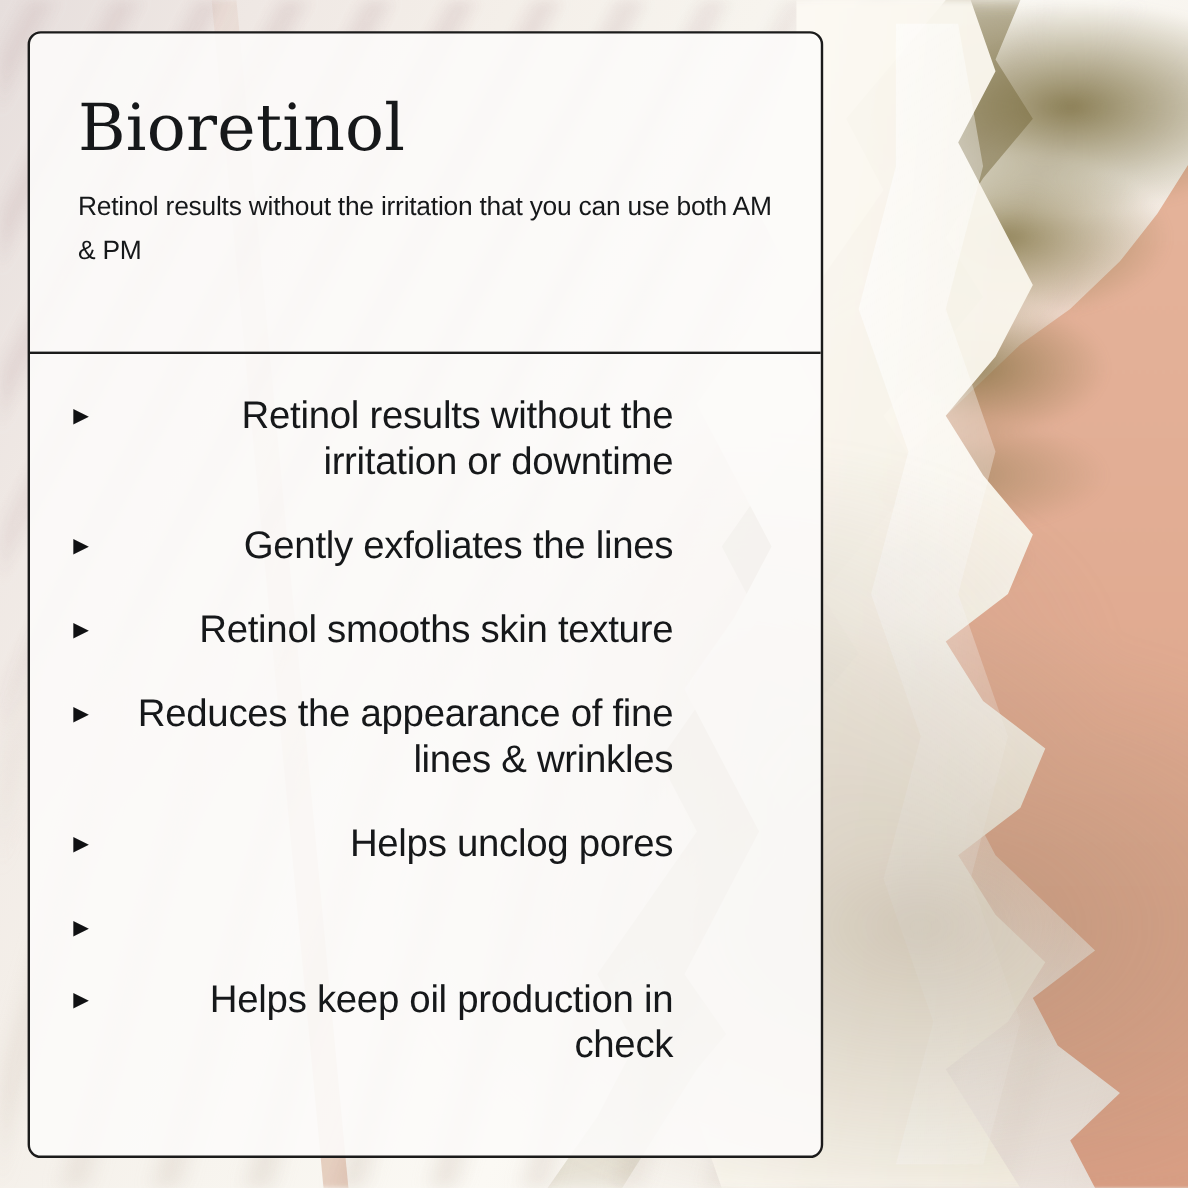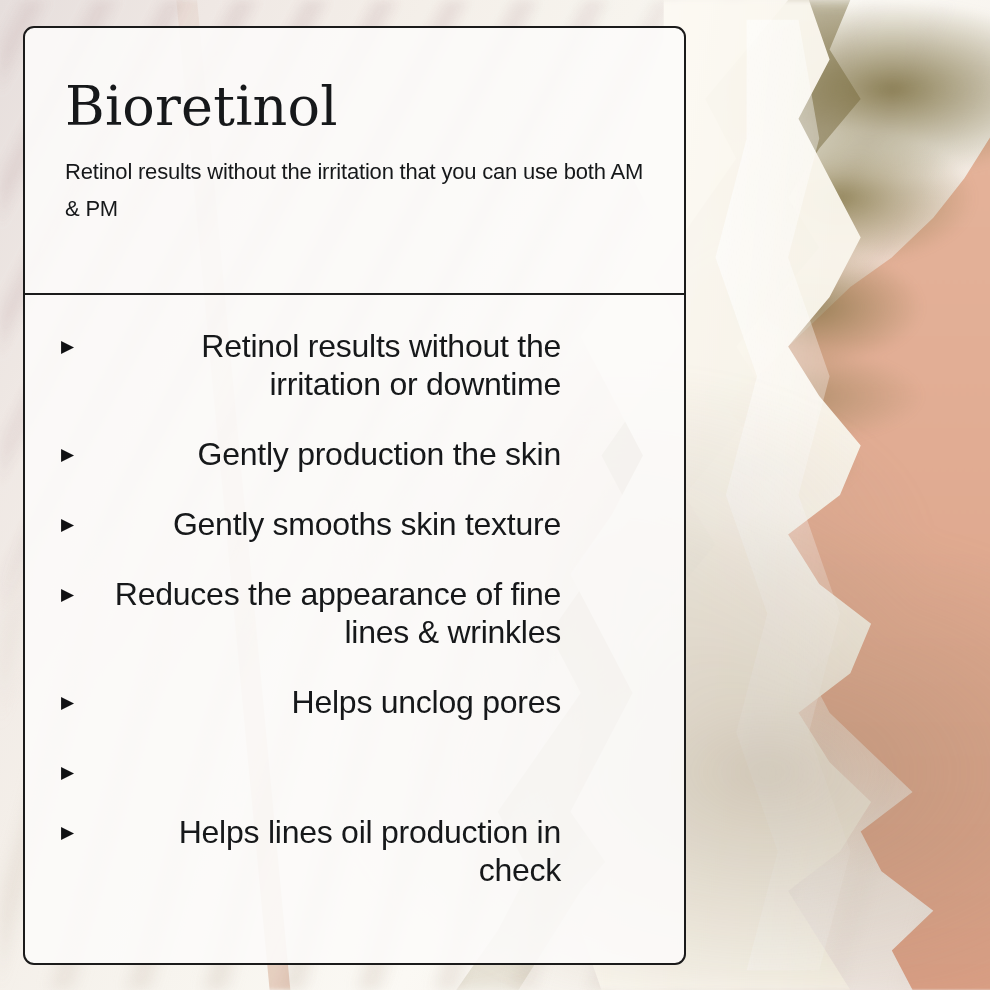--- a/index.html
+++ b/index.html
@@ -266,44 +266,44 @@
     <div class="card-body">
       <ul class="benefit-list">
 
         <li class="benefit-item">
           <span class="bullet-marker">▶</span>
           <span class="benefit-text">Retinol results without the irritation or downtime</span>
         </li>
 
         <li class="benefit-item">
           <span class="bullet-marker">▶</span>
-          <span class="benefit-text">Gently production the skin</span>
-        </li>
-
-        <li class="benefit-item">
-          <span class="bullet-marker">▶</span>
-          <span class="benefit-text">Gently smooths skin texture</span>
+          <span class="benefit-text">Gently exfoliates the lines</span>
+        </li>
+
+        <li class="benefit-item">
+          <span class="bullet-marker">▶</span>
+          <span class="benefit-text">Retinol smooths skin texture</span>
         </li>
 
         <li class="benefit-item">
           <span class="bullet-marker">▶</span>
           <span class="benefit-text">Reduces the appearance of fine lines &amp; wrinkles</span>
         </li>
 
         <li class="benefit-item">
           <span class="bullet-marker">▶</span>
           <span class="benefit-text">Helps unclog pores</span>
         </li>
 
         <li class="benefit-item">
           <span class="bullet-marker">▶</span>
         </li>
 
         <li class="benefit-item">
           <span class="bullet-marker">▶</span>
-          <span class="benefit-text">Helps lines oil production in check</span>
+          <span class="benefit-text">Helps keep oil production in check</span>
         </li>
 
       </ul>
     </div>
 
   </div>
 </div>
 
 </body></html>

